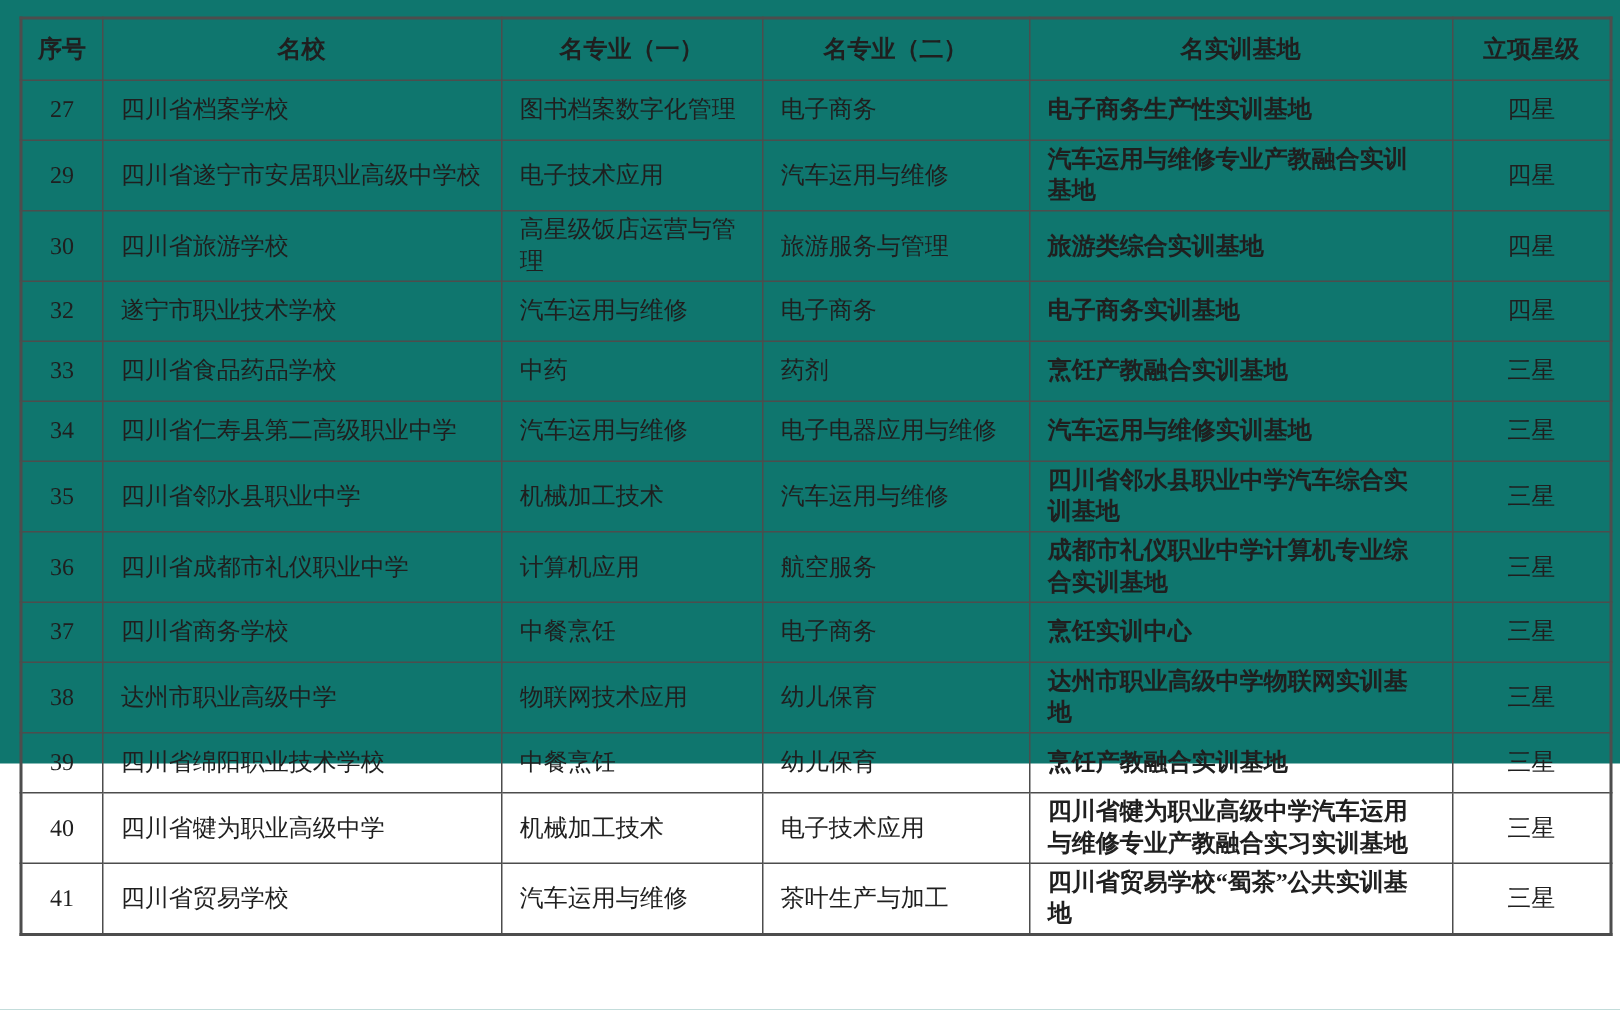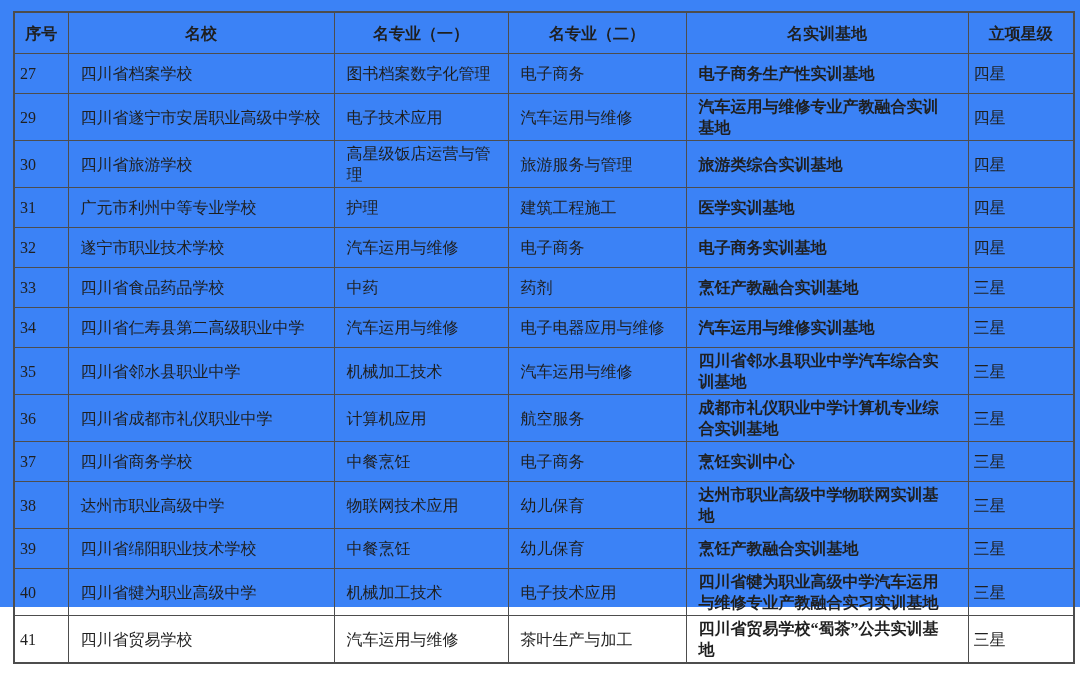--- a/index.html
+++ b/index.html
@@ -7,22 +7,22 @@
     padding: 0;
     width: 1080px;
     height: 673px;
     background: #ffffff;
     overflow: hidden;
     font-family: "Liberation Serif", "DejaVu Serif", serif;
   }
   .page {
     position: relative;
     width: 1080px;
-    height: 607px;
-    background: #3b82f6;
+    height: 509px;
+    background: #0f766e;
   }
   table.rating-table {
     position: absolute;
     left: 13px;
     top: 11px;
     width: 1060px;
     border-collapse: collapse;
     table-layout: fixed;
     border: 2px solid #4d4d4d;
     color: #1f1f1f;
@@ -40,21 +40,21 @@
   .rating-table thead th {
     font-weight: bold;
     text-align: center;
     height: 36px;
     padding: 2px 2px;
   }
   .rating-table td {
     height: 35px;
   }
   td.col-num, td.col-stars {
-    text-align: left;
+    text-align: center;
   }
   td.col-school, td.col-major1, td.col-major2, td.col-base {
     text-align: left;
     padding-left: 12px;
   }
   td.col-base {
     padding-right: 14px;
     font-weight: bold;
   }
 </style>
@@ -97,28 +97,20 @@
           <td class="col-major2">汽车运用与维修</td>
           <td class="col-base">汽车运用与维修专业产教融合实训基地</td>
           <td class="col-stars">四星</td>
         </tr>
         <tr>
           <td class="col-num">30</td>
           <td class="col-school">四川省旅游学校</td>
           <td class="col-major1">高星级饭店运营与管理</td>
           <td class="col-major2">旅游服务与管理</td>
           <td class="col-base">旅游类综合实训基地</td>
-          <td class="col-stars">四星</td>
-        </tr>
-        <tr>
-          <td class="col-num">31</td>
-          <td class="col-school">广元市利州中等专业学校</td>
-          <td class="col-major1">护理</td>
-          <td class="col-major2">建筑工程施工</td>
-          <td class="col-base">医学实训基地</td>
           <td class="col-stars">四星</td>
         </tr>
         <tr>
           <td class="col-num">32</td>
           <td class="col-school">遂宁市职业技术学校</td>
           <td class="col-major1">汽车运用与维修</td>
           <td class="col-major2">电子商务</td>
           <td class="col-base">电子商务实训基地</td>
           <td class="col-stars">四星</td>
         </tr>

